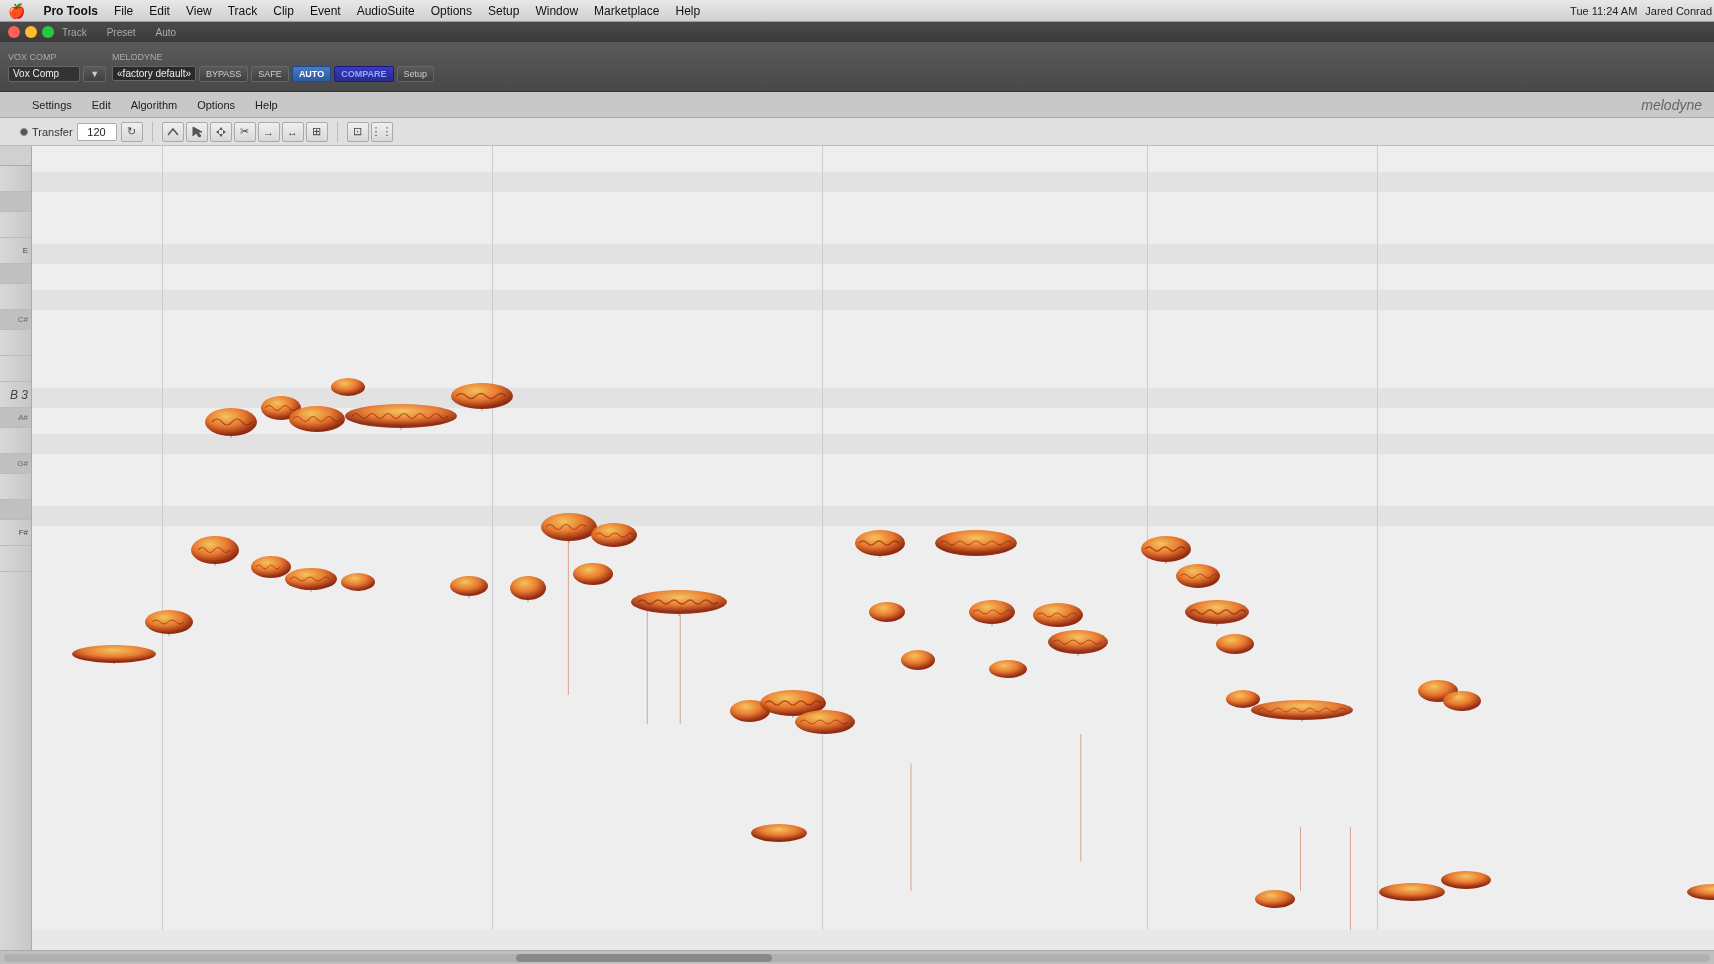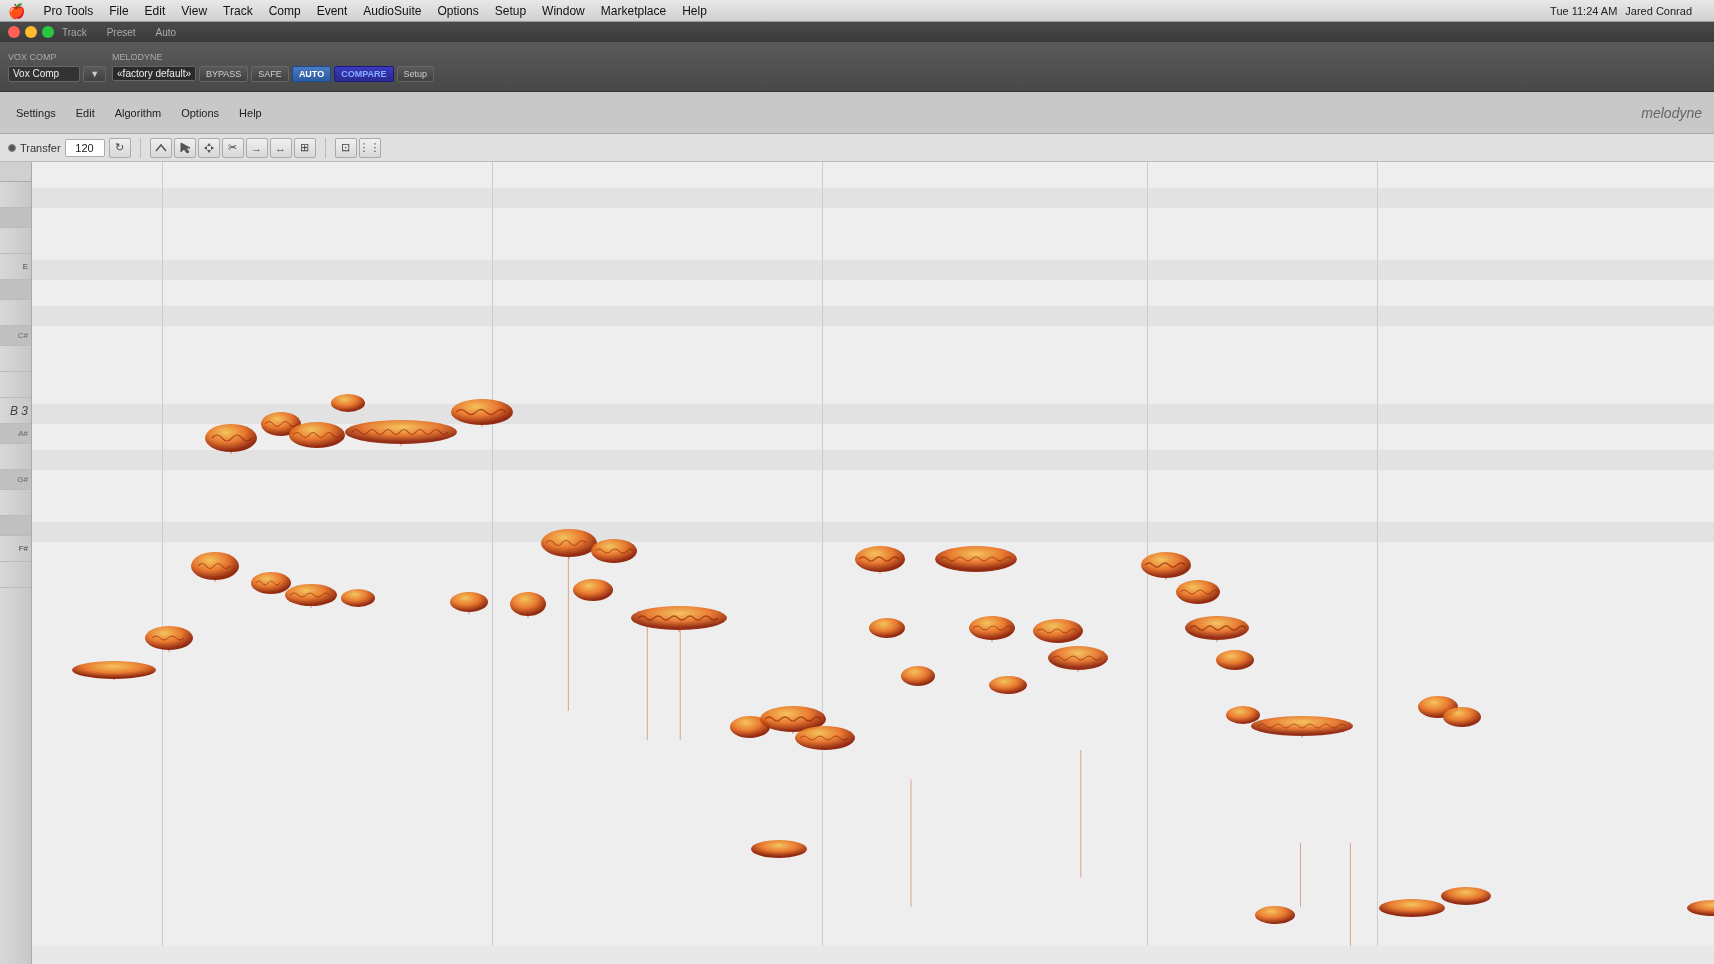--- a/index.html
+++ b/index.html
@@ -28,24 +28,24 @@
       margin-right: 10px;
       color: #333;
     }
     .menu-item {
       padding: 2px 8px;
       font-size: 12px;
       font-weight: 500;
       color: #111;
       cursor: pointer;
     }
-    .menu-item.bold { font-weight: 400; }
+    .menu-item.bold { font-weight: 700; }
     .menubar-right {
       position: absolute;
-      right: 22px;
+      right: 2px;
       display: flex;
       align-items: center;
       gap: 8px;
       font-size: 11px;
       color: #222;
     }
 
     
     #titlebar {
       height: 20px;
@@ -129,42 +129,42 @@
       font-size: 9px;
       font-weight: bold;
       border: 1px solid #1a1a7f;
       border-radius: 2px;
       padding: 2px 6px;
       cursor: pointer;
     }
 
     
     #controls-bar2 {
-      height: 42px;
+      height: 26px;
       background: #c8c8c8;
       display: flex;
       align-items: center;
-      padding: 0 8px;
+      padding: 0 24px;
       gap: 4px;
       border-bottom: 1px solid #aaa;
     }
     .sub-menu {
       font-size: 11px;
       color: #222;
       padding: 2px 8px;
       cursor: pointer;
     }
 
     
     #toolbar {
       height: 28px;
       background: #e0e0e0;
       display: flex;
       align-items: center;
-      padding: 0 8px;
+      padding: 0 20px;
       gap: 6px;
       border-bottom: 1px solid #bbb;
     }
     .toolbar-btn {
       width: 22px;
       height: 20px;
       background: linear-gradient(to bottom, #f0f0f0, #d8d8d8);
       border: 1px solid #aaa;
       border-radius: 2px;
       cursor: pointer;
@@ -295,21 +295,21 @@
 </head>
 <body>
 
 <div id="menubar">
   <span class="apple-logo">🍎</span>
   <span class="menu-item bold">Pro Tools</span>
   <span class="menu-item">File</span>
   <span class="menu-item">Edit</span>
   <span class="menu-item">View</span>
   <span class="menu-item">Track</span>
-  <span class="menu-item">Comp</span>
+  <span class="menu-item">Clip</span>
   <span class="menu-item">Event</span>
   <span class="menu-item">AudioSuite</span>
   <span class="menu-item">Options</span>
   <span class="menu-item">Setup</span>
   <span class="menu-item">Window</span>
   <span class="menu-item">Marketplace</span>
   <span class="menu-item">Help</span>
   <div class="menubar-right">
     <span>Tue 11:24 AM</span>
     <span>Jared Conrad</span>

